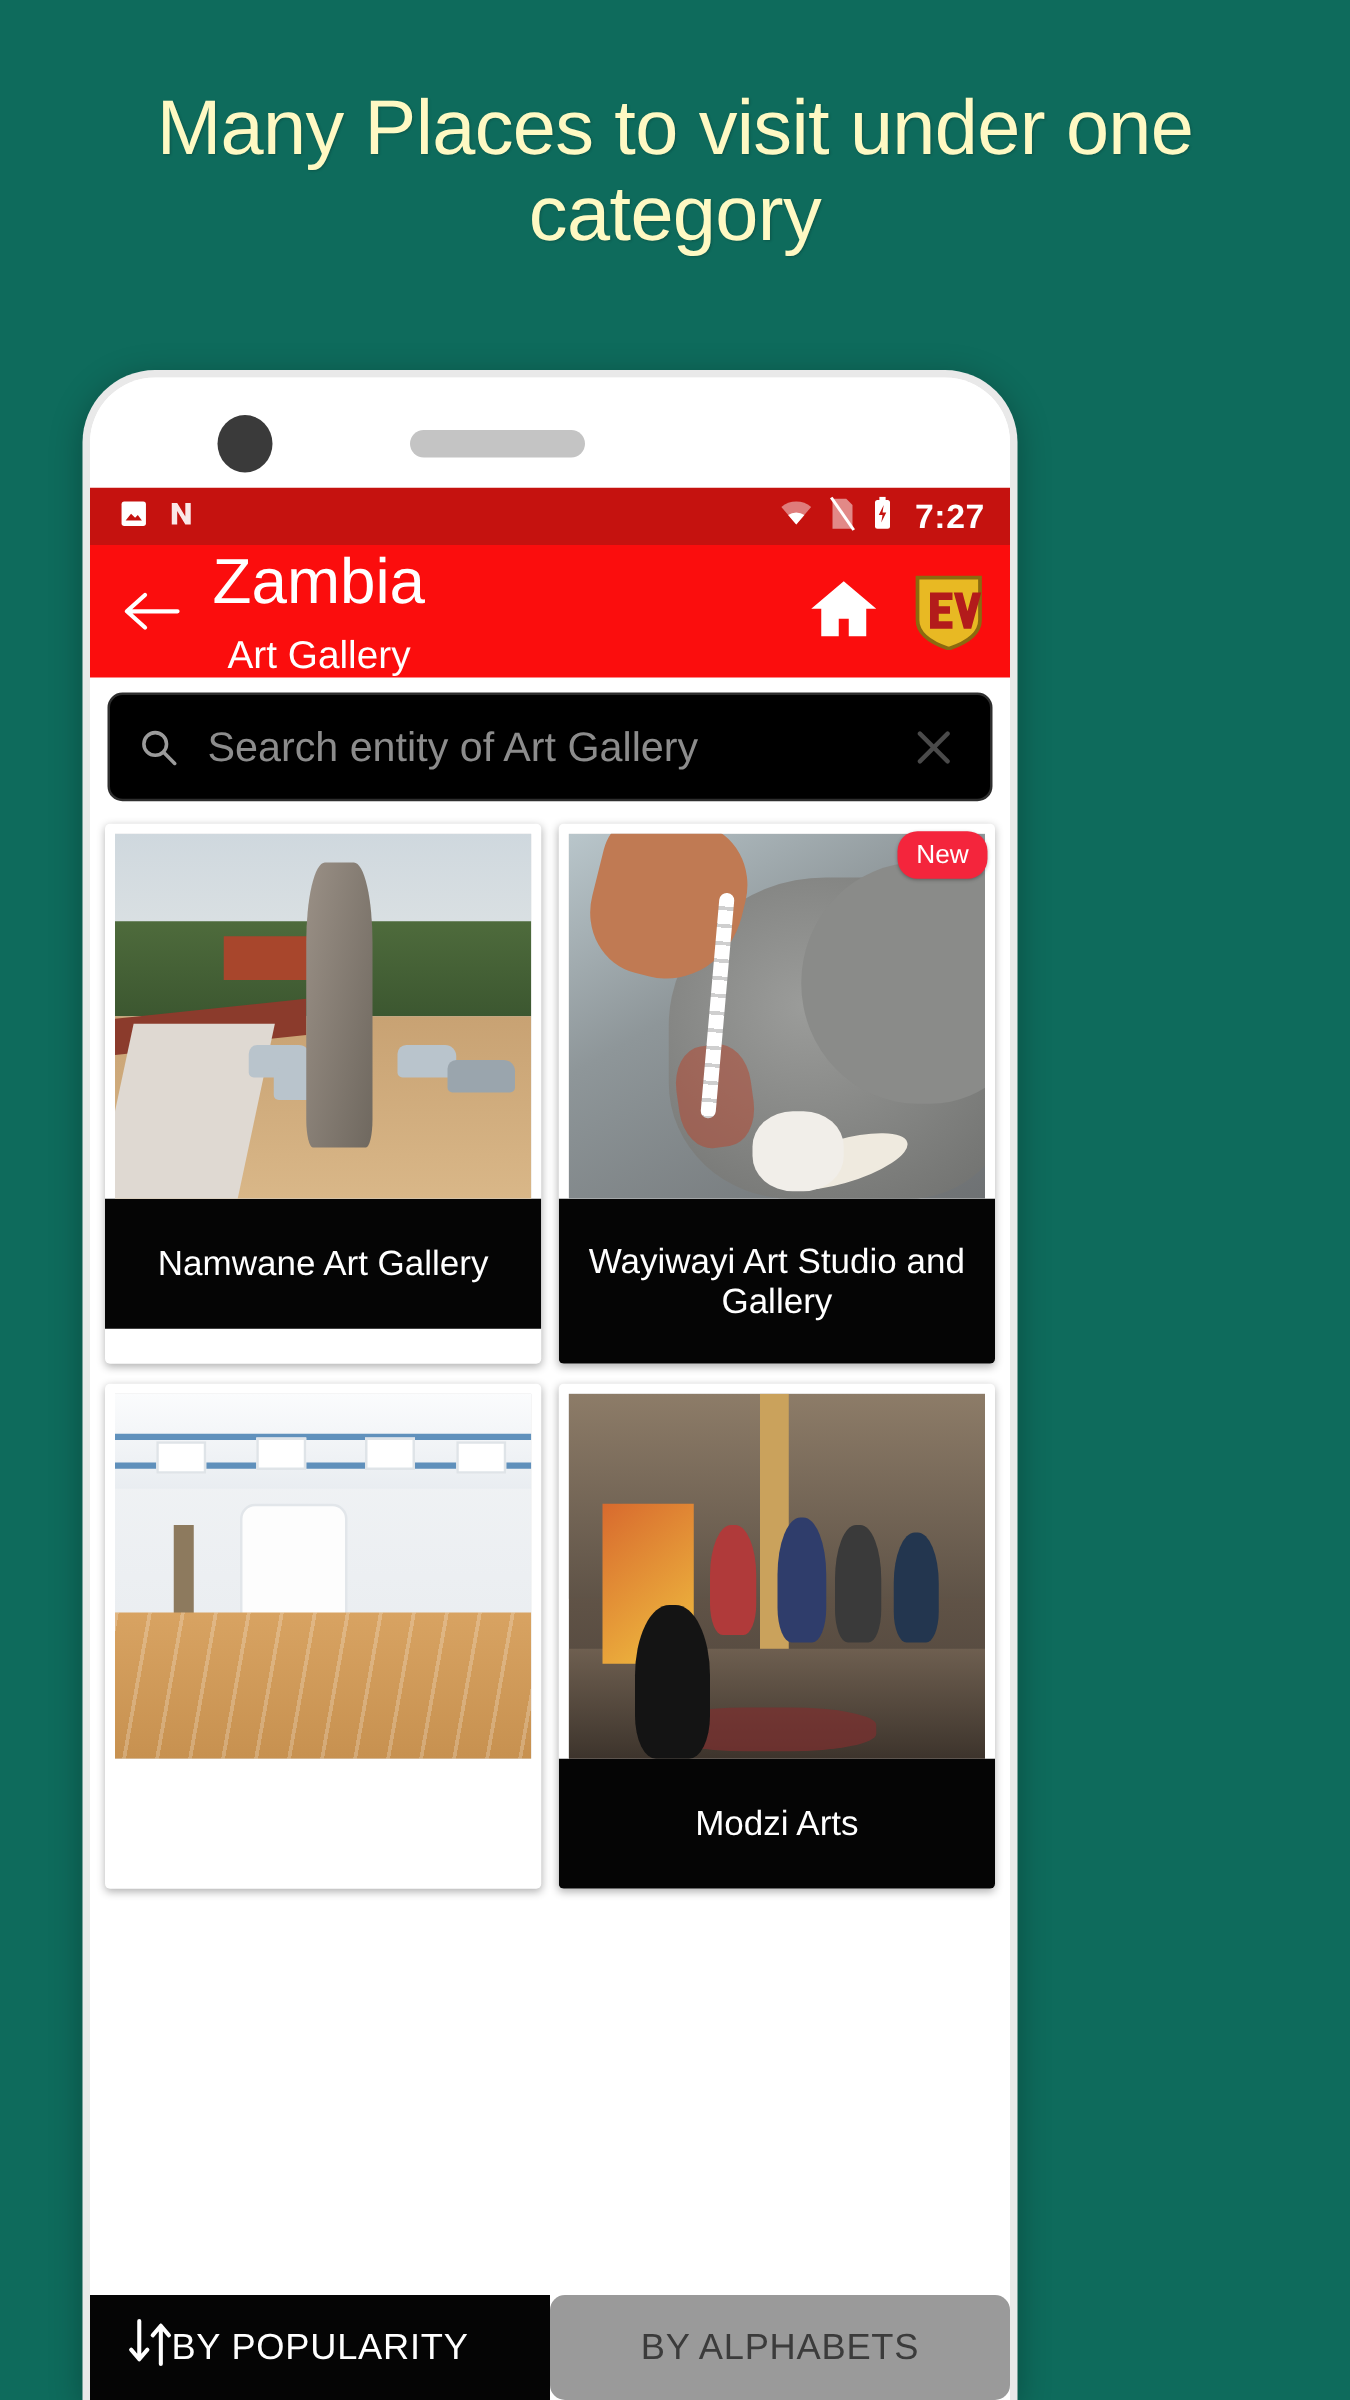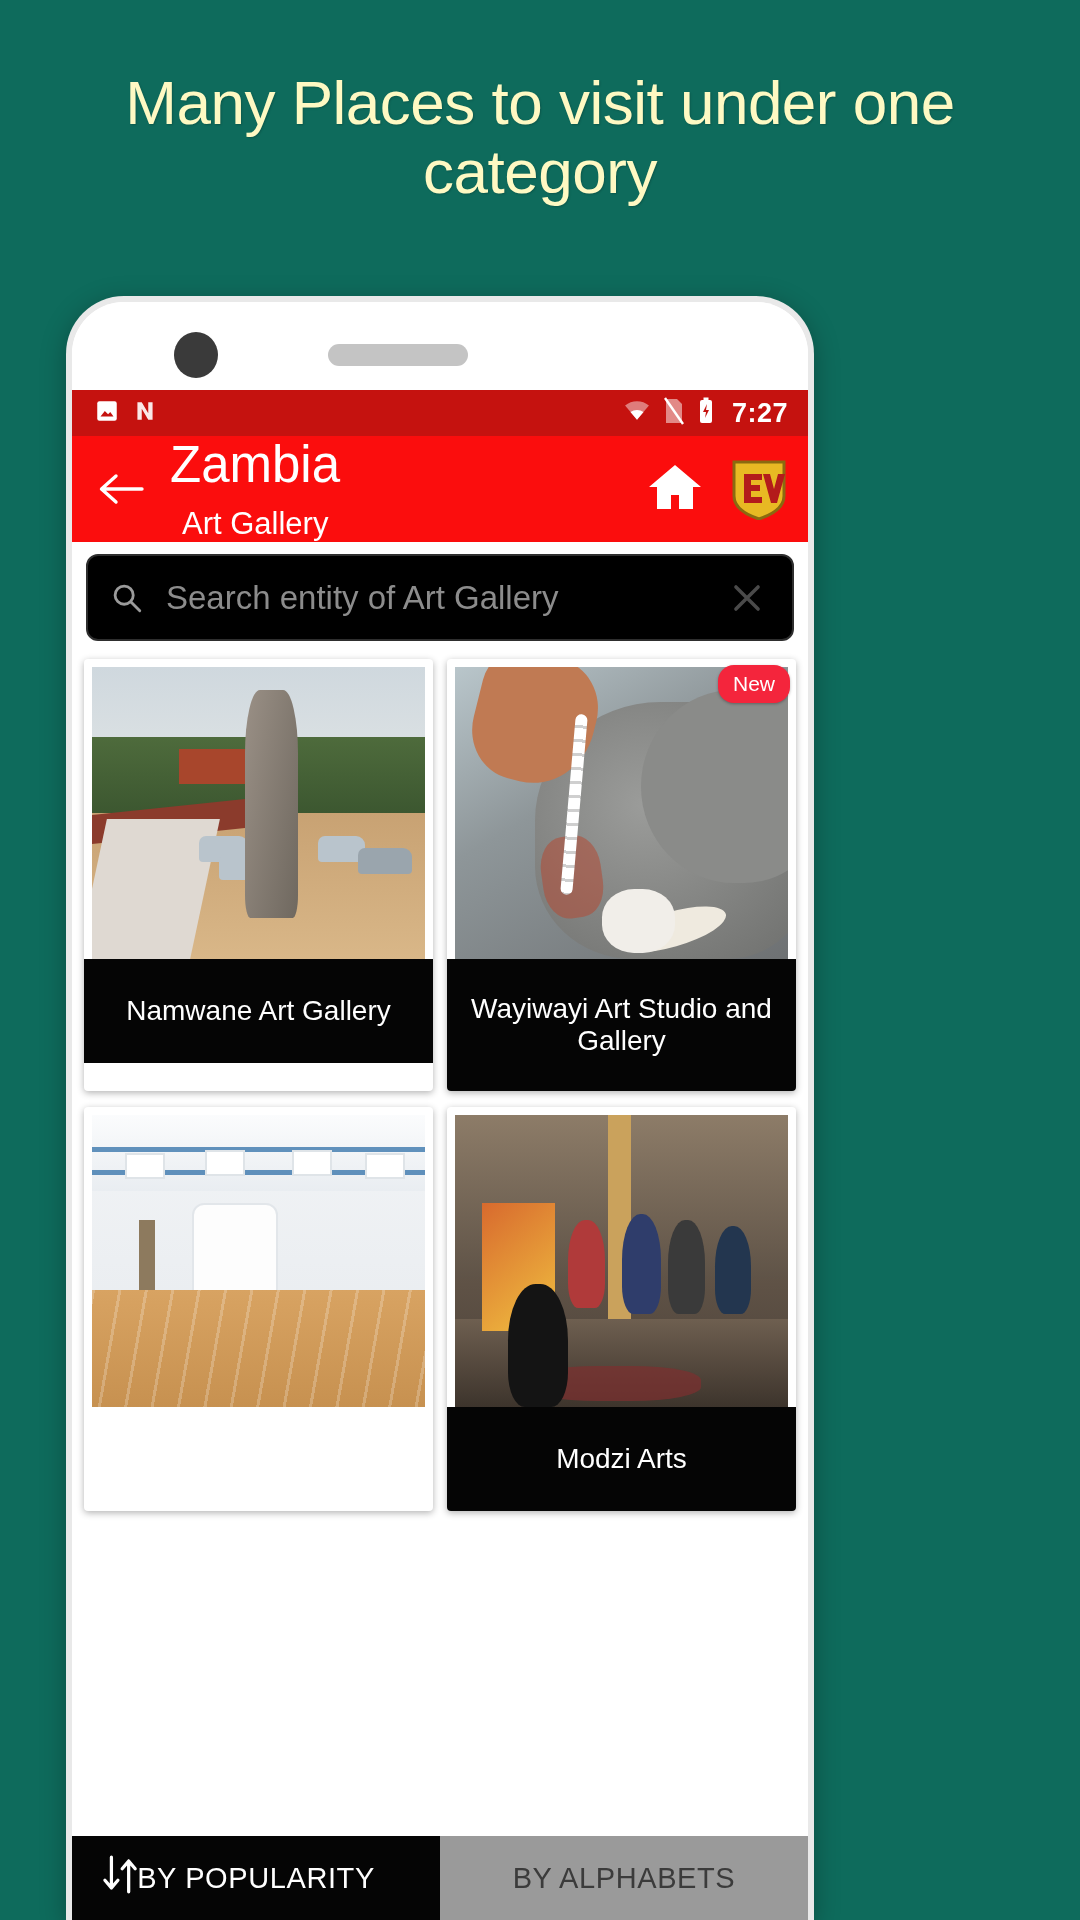--- a/index.html
+++ b/index.html
@@ -242,21 +242,21 @@
     display:flex;
   }
   .sort-tab {
     flex:1;
     display:flex; align-items:center; justify-content:center;
     font-size:29px;
     letter-spacing:.6px;
     cursor:pointer;
   }
   .sort-tab.active { background:#050505; color:#ffffff; position:relative; }
-  .sort-tab.inactive { background:#9a9a9a; color:#3b3b3b; }
+  .sort-tab.inactive { background:#9a9a9a; color:#3b3b3b;border-radius:12px; }
   .sort-ico { position:absolute; left:26px; top:50%; transform:translateY(-50%); }
 </style>
 </head>
 <body>
 
 <div class="headline">Many Places to visit under one category</div>
 
 <div class="phone">
   <div class="phone-inner">
 

